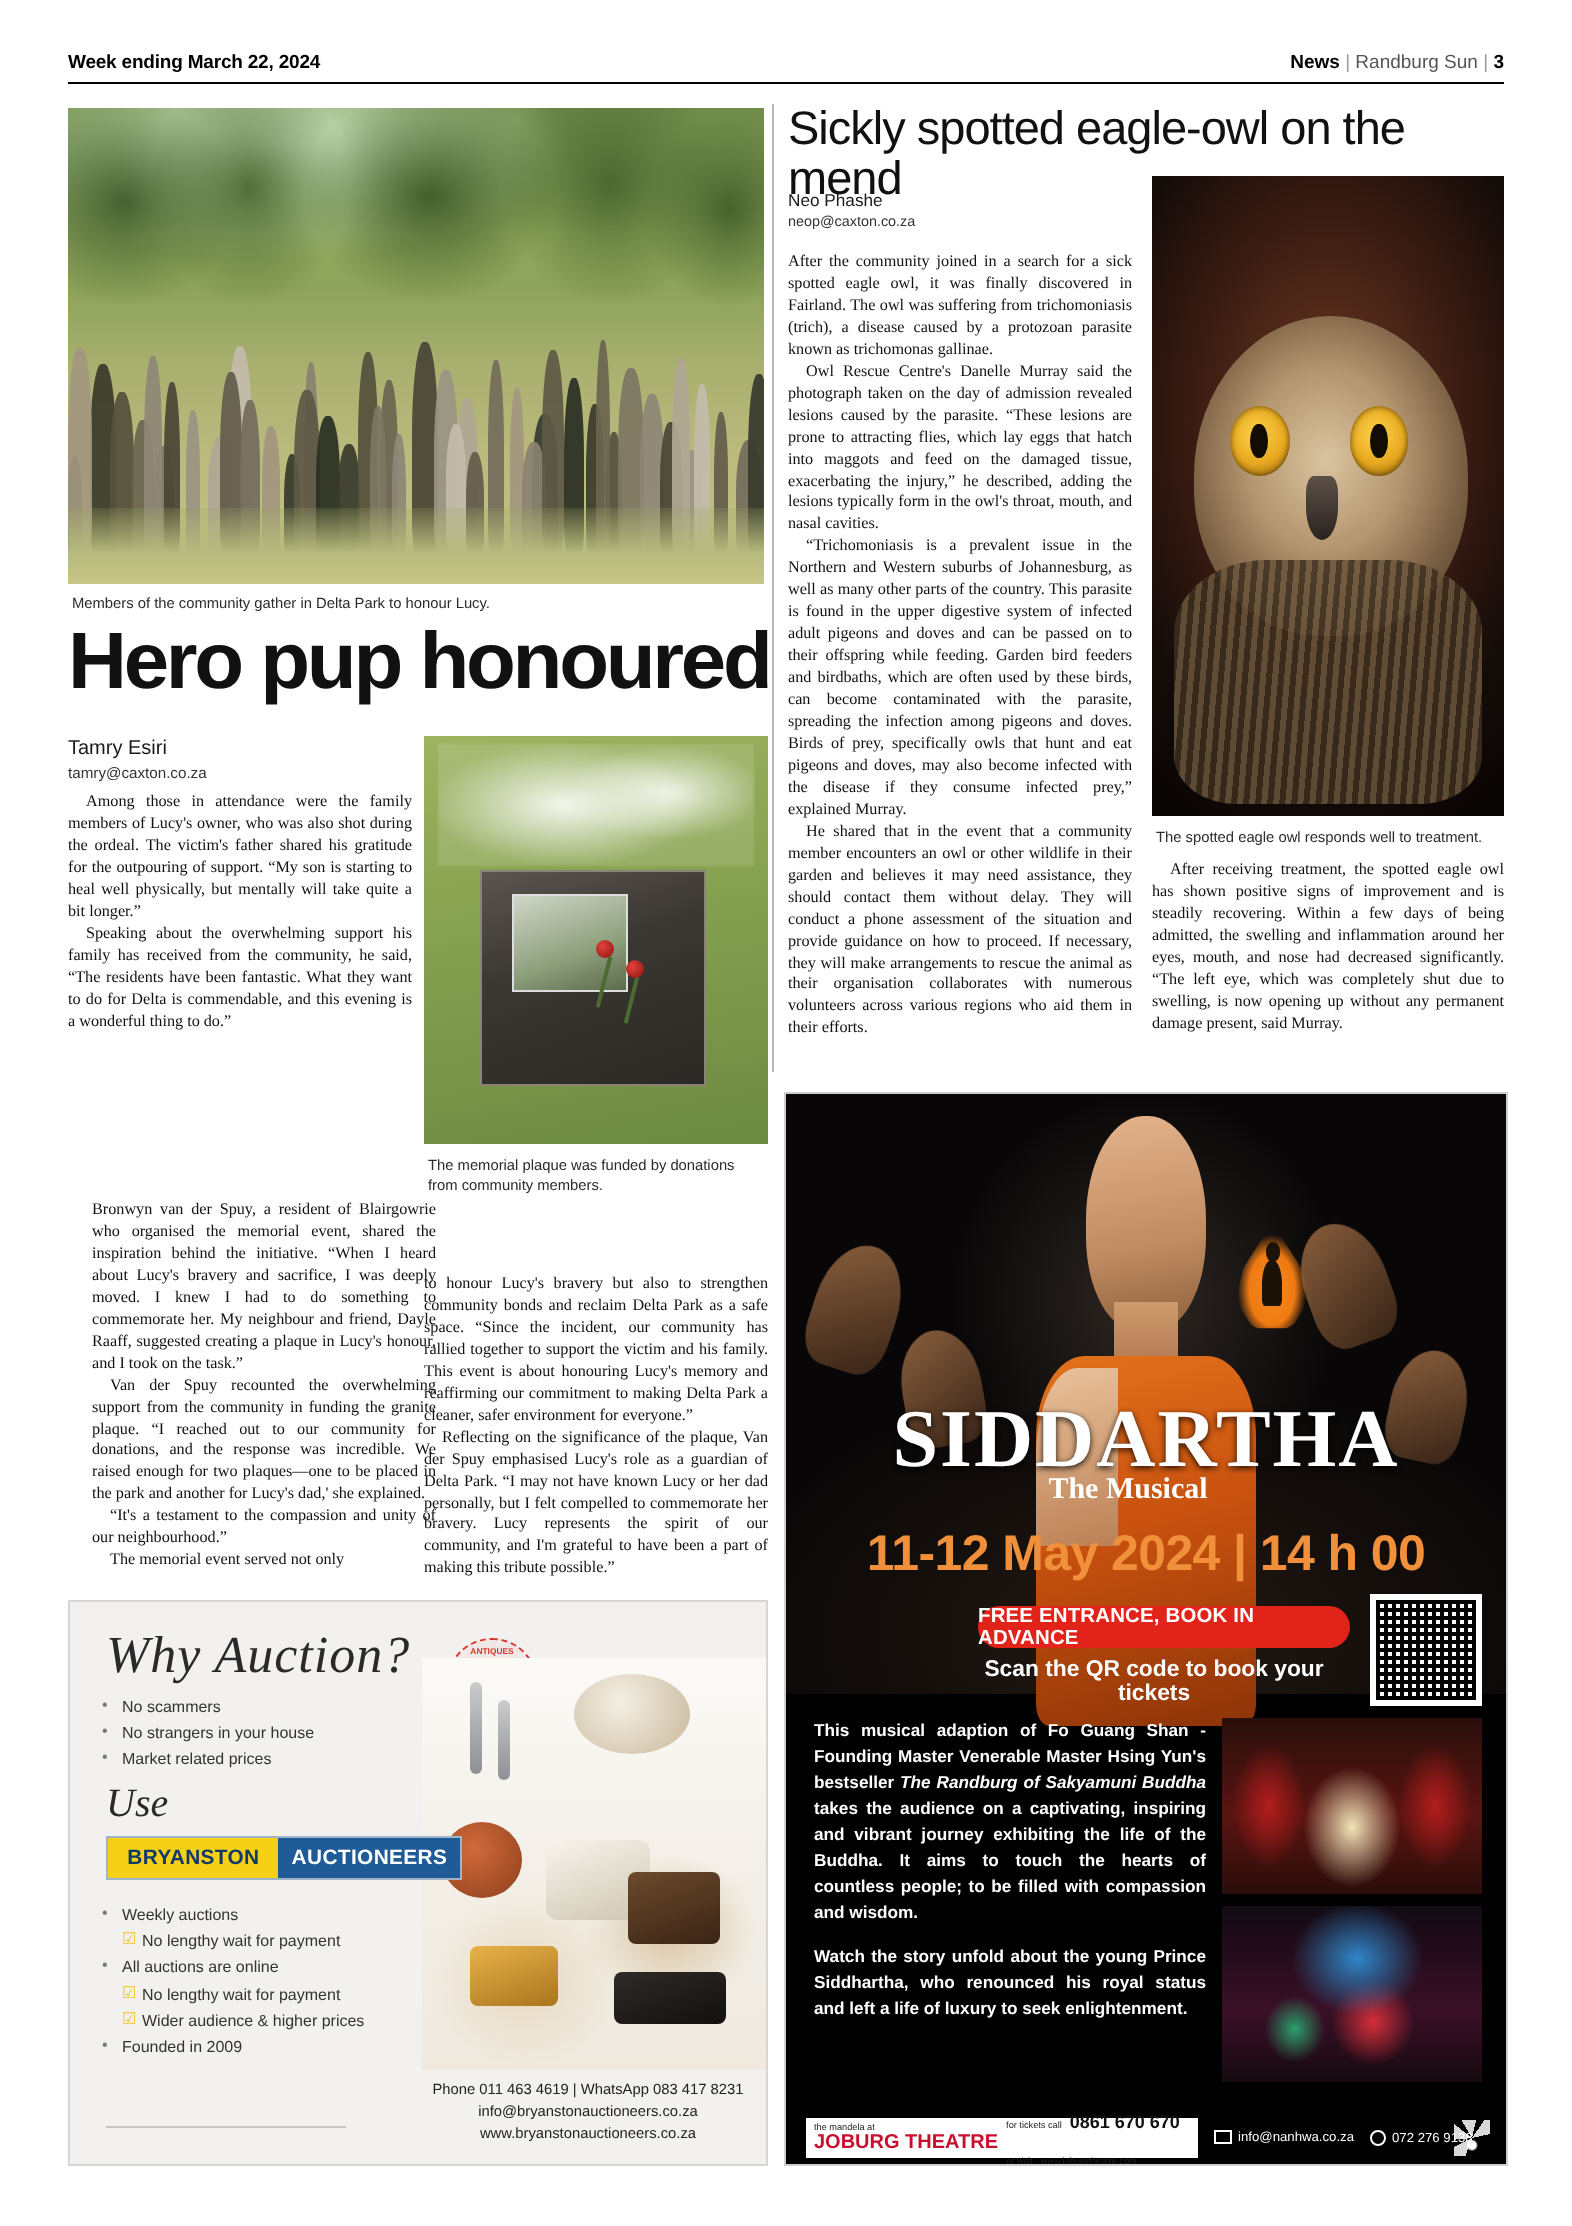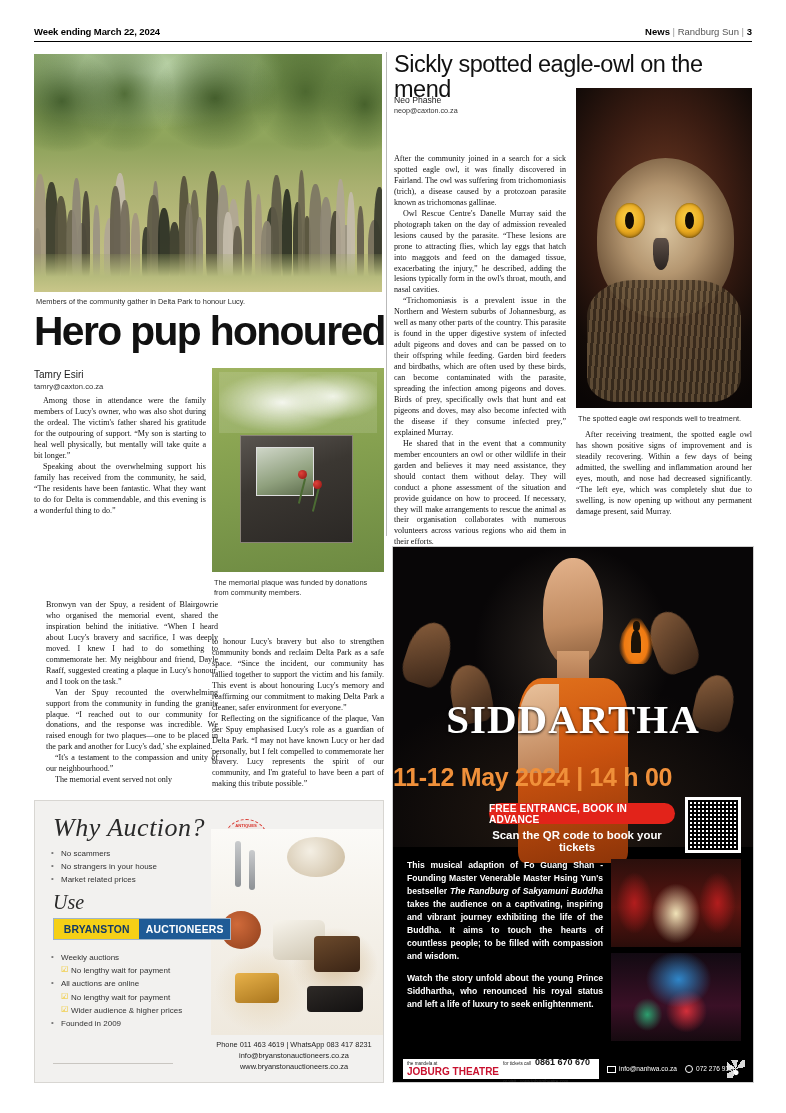--- a/index.html
+++ b/index.html
@@ -135,21 +135,21 @@
   }
   #owl-head {
     position: absolute; left: 394px; top: 52px; width: 360px;
     font-family: "Liberation Sans", sans-serif;
     font-size: 23.5px; line-height: 1.08; color: #111; letter-spacing: -0.5px;
   }
   #owl-byline { left: 394px; top: 94px; width: 150px; }
   #owl-byline .name { font-size: 8.6px; color: #1a1a1a; line-height: 1.4; }
   #owl-byline .mail { font-size: 7.2px; color: #333; line-height: 1.4; }
 
-  #owl-col1 { left: 394px; top: 126px; width: 172px; margin-top: 28px; }
+  #owl-col1 { left: 394px; top: 126px; width: 172px; }
   #owl-col2 { left: 576px; top: 430px; width: 176px; }
 
   #owl-photo { left: 576px; top: 88px; width: 176px; height: 320px; }
   #owl-photo .bg {
     position:absolute; inset:0;
     background: radial-gradient(ellipse 85% 70% at 50% 38%, #6e3a23 0%, #3a1c12 45%, #130b08 78%, #0a0605 100%);
   }
   #owl-photo .face {
     position:absolute; left: 12%; top: 22%; width: 78%; height: 50%;
     border-radius: 50% 50% 46% 46%;
@@ -312,21 +312,21 @@
     text-shadow: 0 1px 3px rgba(0,0,0,.9);
   }
   #ad-sid .sidsub {
     position:absolute; left: 0; top: 190px; width: 100%;
     text-align: center; padding-right: 18px;
     font-family: "Liberation Serif", serif; font-weight: bold;
     font-size: 15px; color: #ffffff;
   }
   #ad-sid .siddate {
     position:absolute; left: 0; top: 216px; width: 100%;
-    text-align: left;
+    text-align: center;
     font-family: "Liberation Sans", sans-serif; font-weight: bold;
     font-size: 25px; color: #f0903a; letter-spacing: -0.3px;
   }
   #ad-sid .pill {
     position:absolute; left: 96px; top: 256px; width: 186px; height: 21px;
     background: #e2231a; border-radius: 11px;
     display:flex; align-items:center; justify-content:center;
     font-family: "Liberation Sans", sans-serif; font-weight: bold;
     font-size: 10.2px; color: #fff; letter-spacing: .1px;
   }
@@ -610,20 +610,21 @@
       <div class="neck"></div>
       <div class="robe"></div>
       <div class="shoulder"></div>
     </div>
 
     <div class="flame">
       <div class="fig"></div>
     </div>
 
     <div class="sidtitle">SIDDARTHA</div>
+    <div class="sidsub">The Musical</div>
     <div class="siddate">11-12 May 2024 | 14 h 00</div>
 
     <div class="pill">FREE ENTRANCE, BOOK IN ADVANCE</div>
     <div class="scanline">Scan the QR code to book your tickets</div>
 
     <div class="qr">
       <div class="m"></div>
     </div>
 
     <div class="copy">

